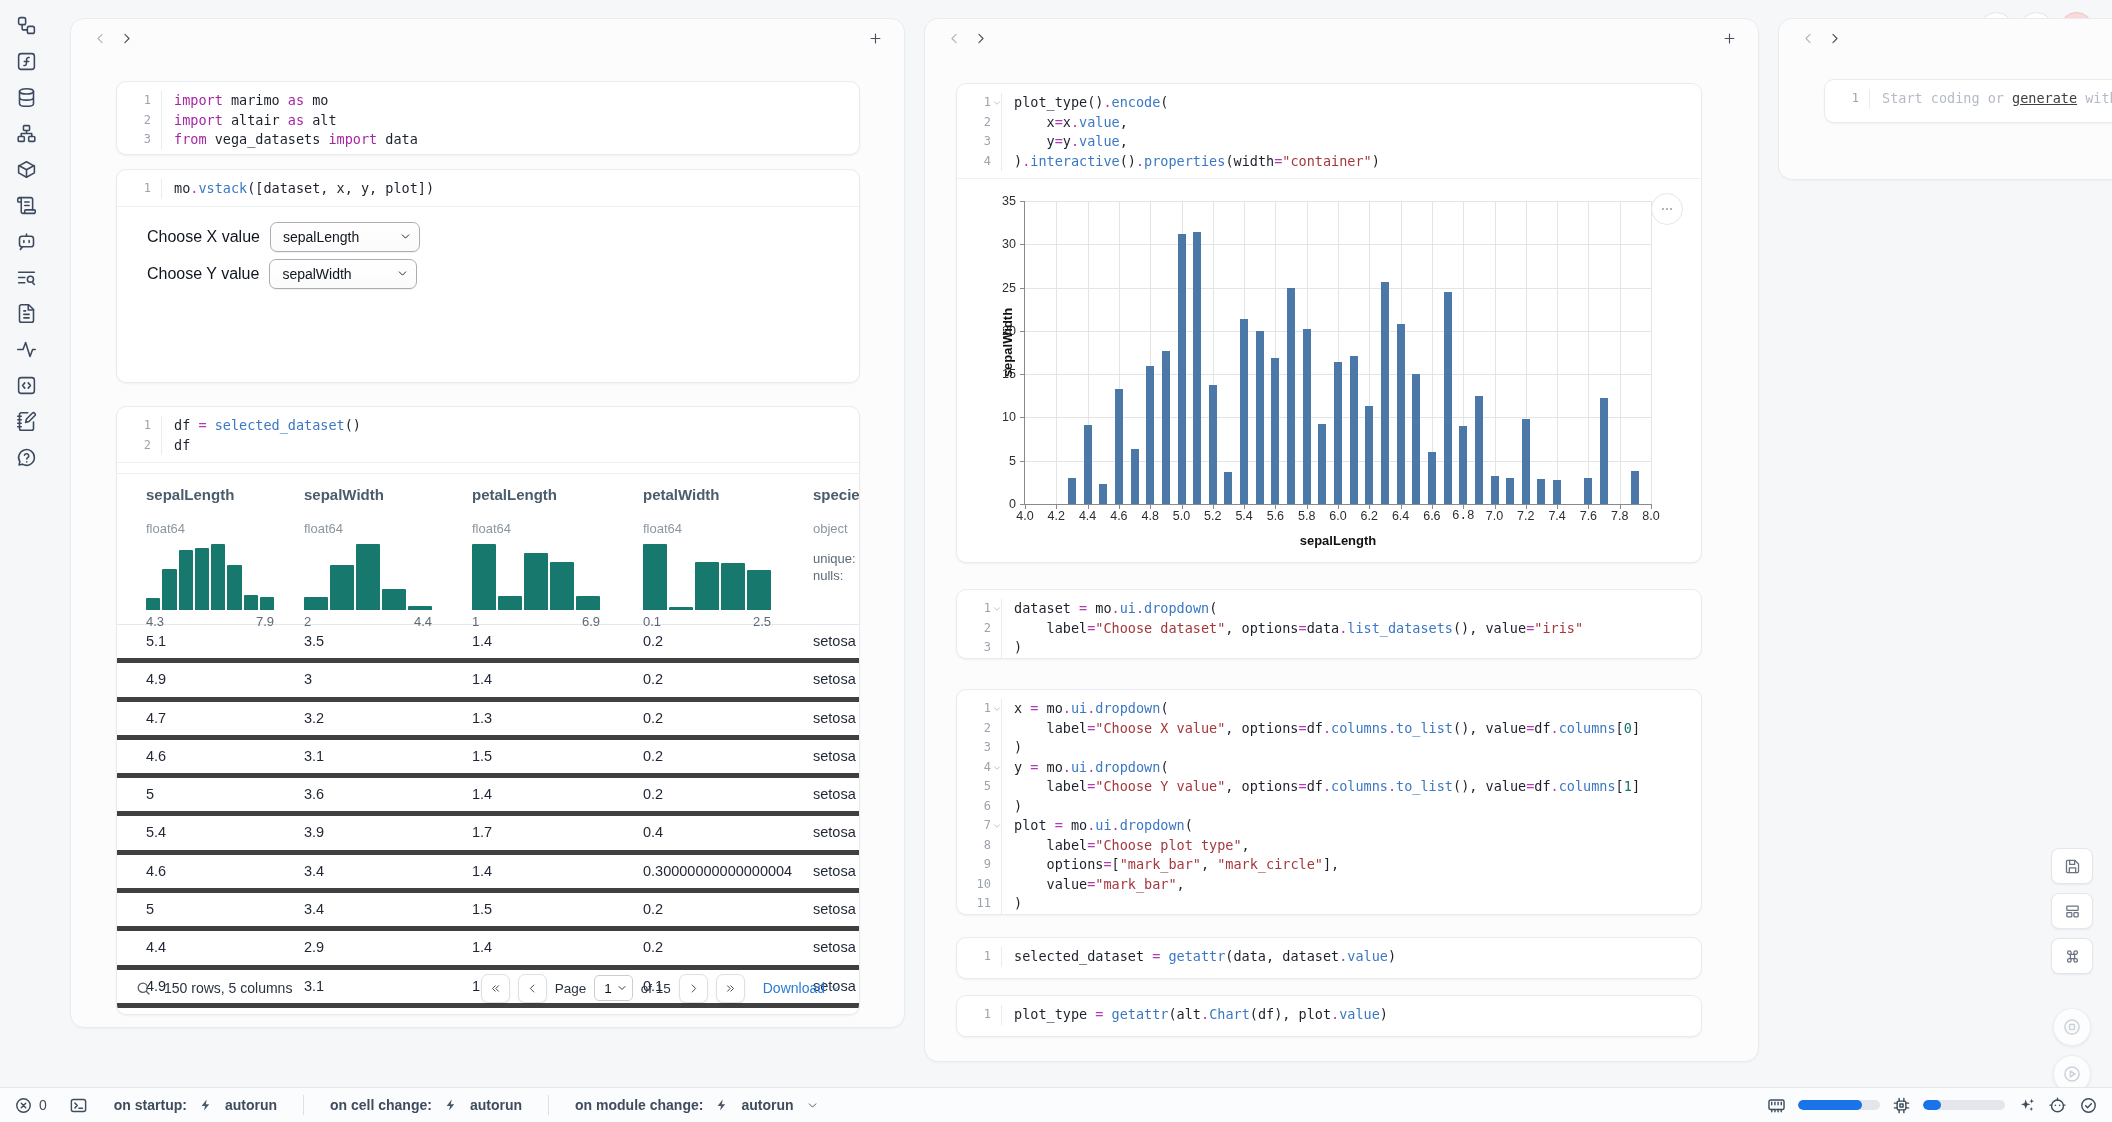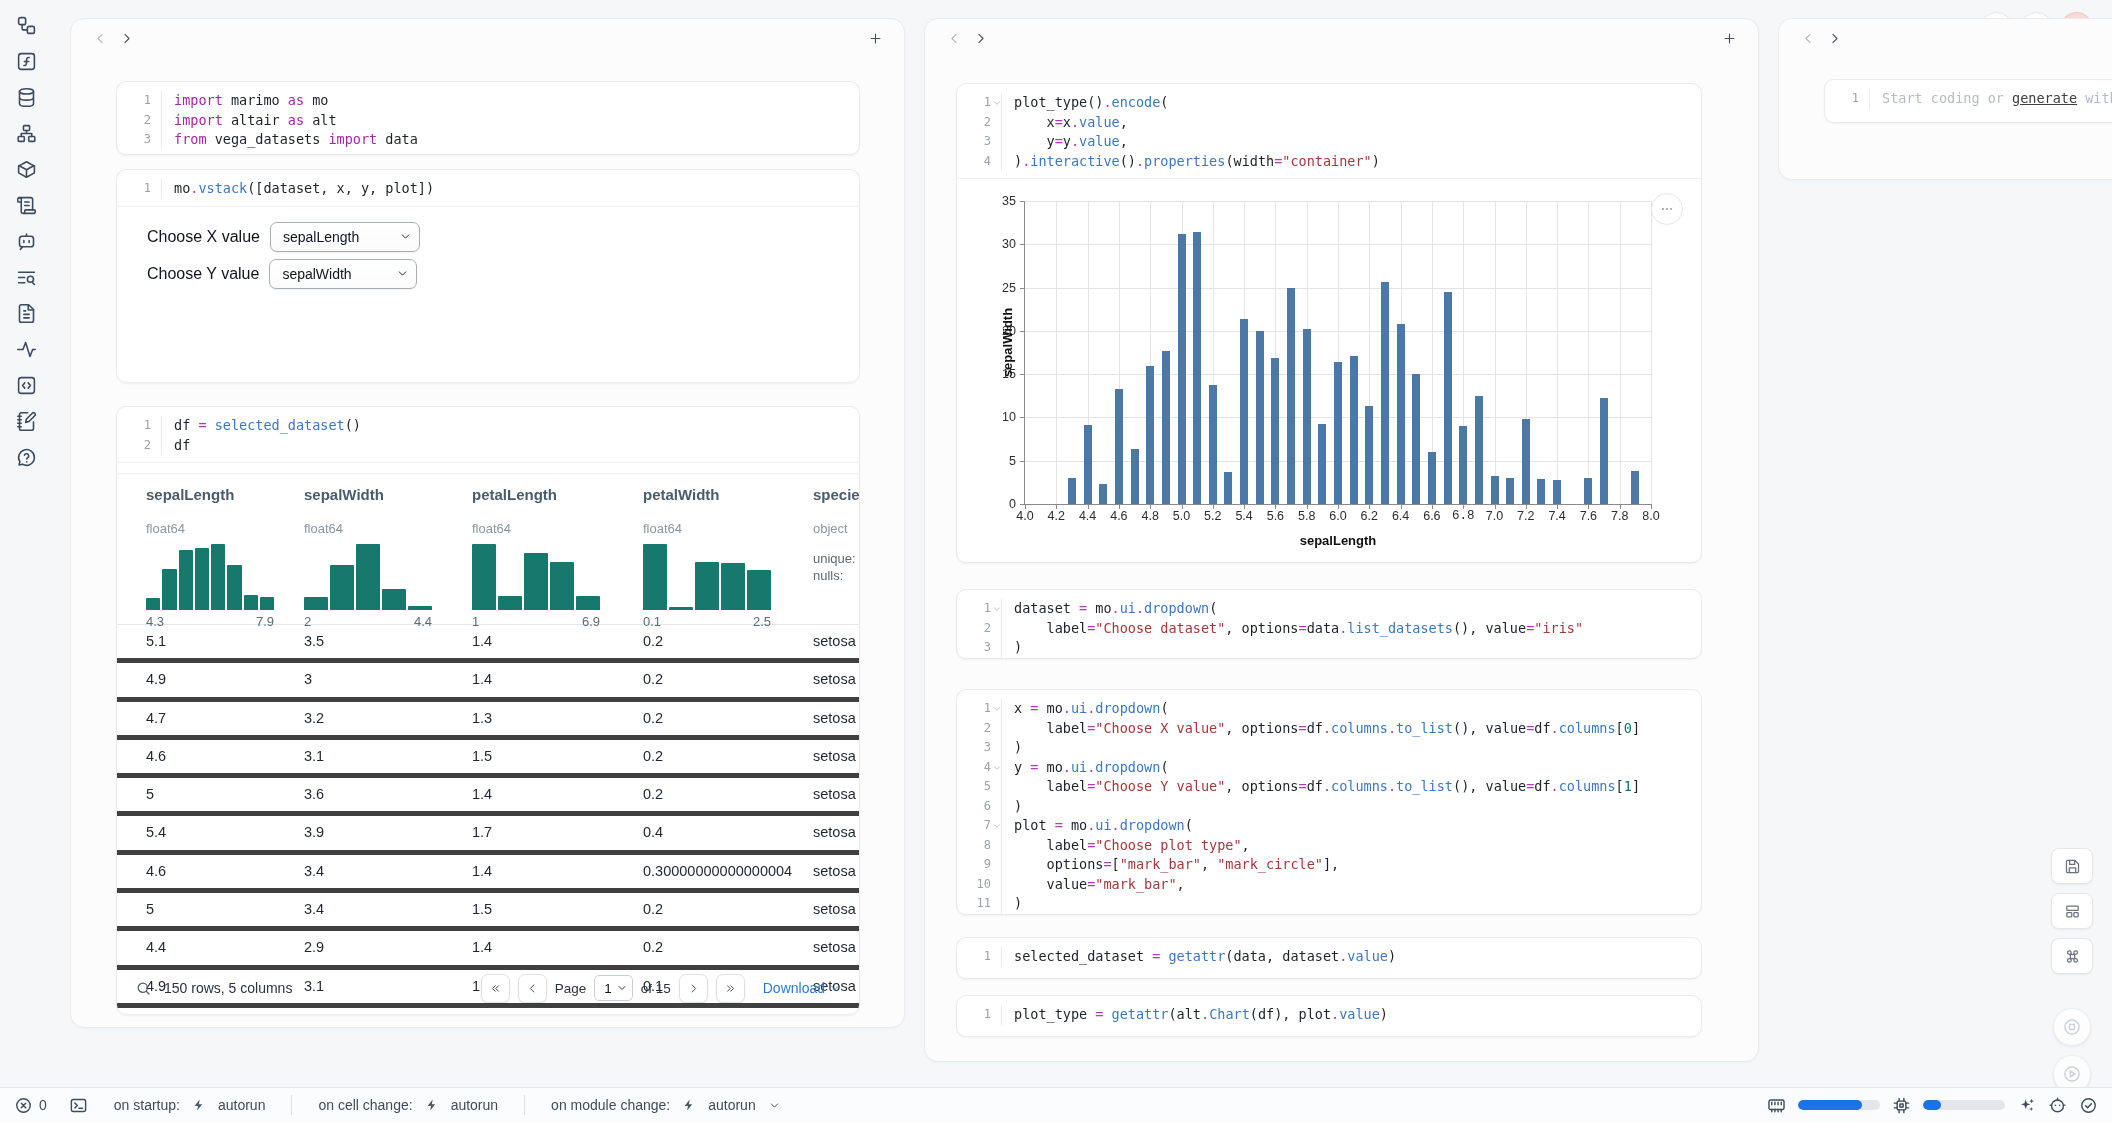--- a/index.html
+++ b/index.html
@@ -115,21 +115,21 @@
   .fl-ci{width:36px;height:36px;border:1px solid #eceff2;border-radius:50%;background:#fdfdfe;
          box-shadow:0 1px 3px rgba(16,24,40,.08);display:flex;align-items:center;justify-content:center;color:#ccd2da;cursor:pointer;}
   .fl-ci svg{width:20px;height:20px;}
   .fl-gap{height:16px;}
   
   #statusbar{position:absolute;left:0;right:0;bottom:0;height:34px;background:#fbfcfd;border-top:1px solid #e4e7eb;
              display:flex;align-items:center;padding:0 14px;font-size:14px;color:#3f4c5c;}
   .sb-ic{width:19px;height:19px;color:#3f4c5c;}
   .sb-num{margin-left:6px;}
   .sb-term{margin-left:22px;cursor:pointer;}
-  .sb-item{display:flex;align-items:center;gap:12px;margin:0 0 0 26px;cursor:pointer;white-space:nowrap;}
+  .sb-item{display:flex;align-items:center;gap:12px;margin:0 0 0 26px;cursor:pointer;white-space:nowrap;font-weight:bold;}
   .sb-item .zap{width:14px;height:14px;color:#4a5866;}
   .sb-item .chev{width:13px;height:13px;color:#4a5866;}
   .sb-sep{width:1px;height:20px;background:#dde1e6;margin-left:26px;}
   .sb-right{margin-left:auto;display:flex;align-items:center;gap:12px;}
   .track{width:82px;height:10px;border-radius:5px;background:#e3e7ec;overflow:hidden;}
   .fill{height:100%;border-radius:5px;background:#1a73e8;}
   .clip{overflow:hidden;white-space:nowrap;}
 </style>
 </head>
 <body>

